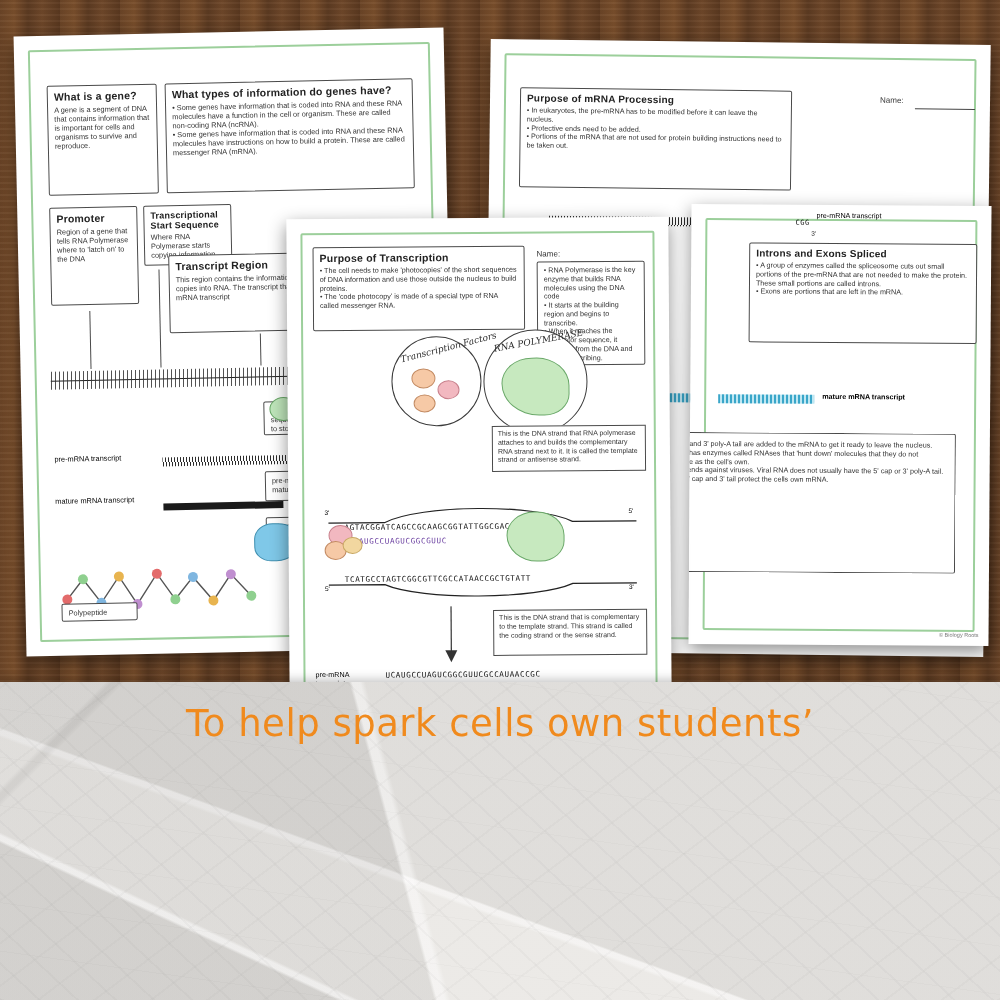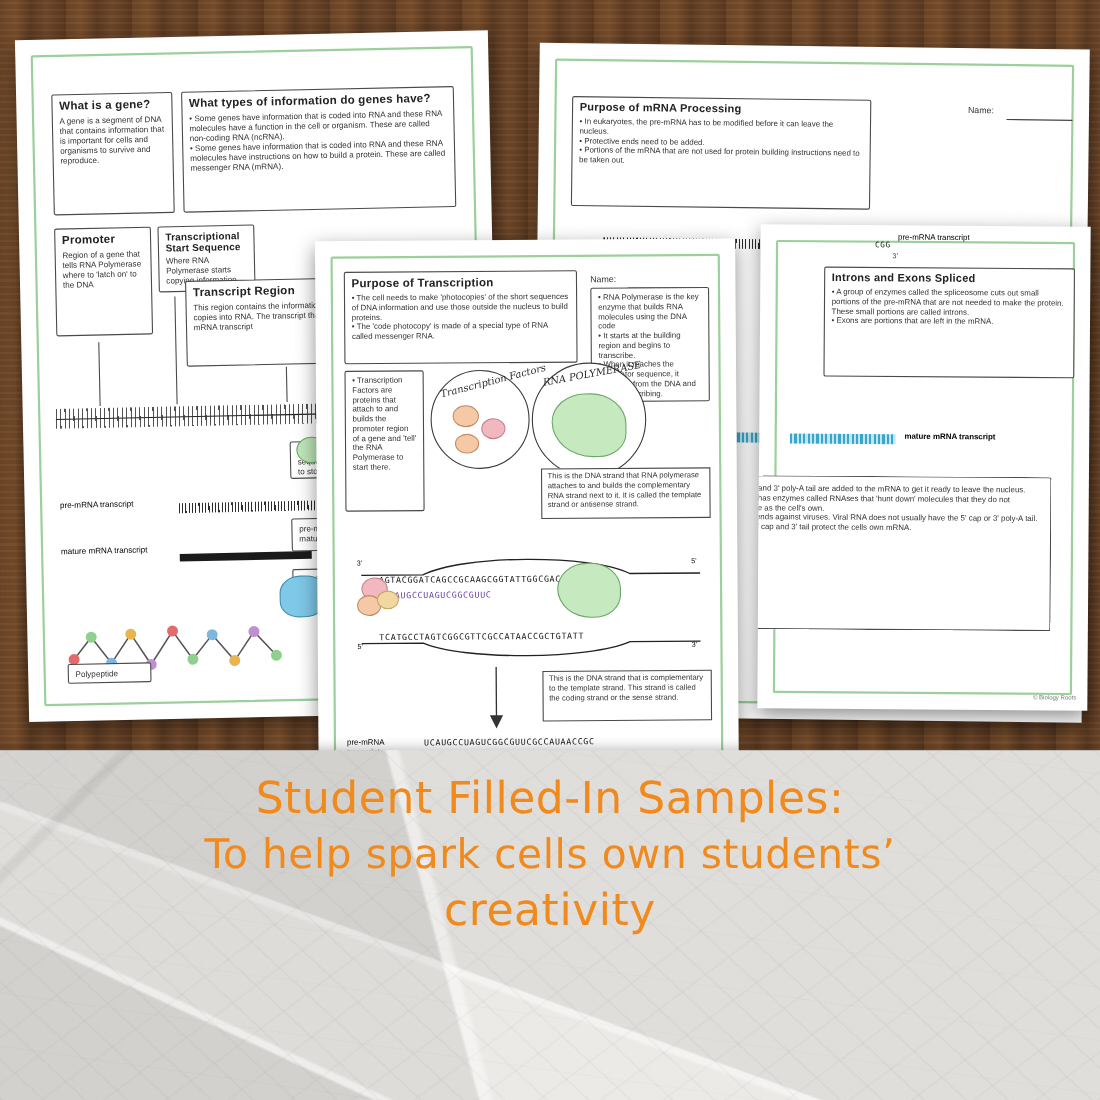--- a/index.html
+++ b/index.html
@@ -264,23 +264,20 @@
 
   <div class="name-line" style="left:250px;top:32px;">Name:</div>
   <div class="name-rule" style="left:284px;top:44px;width:64px;"></div>
 
   <div class="box" style="left:250px;top:44px;width:108px;height:104px;">
     <div class="box-body s" style="white-space:pre-line;">• RNA Polymerase is the key enzyme that builds RNA molecules using the DNA code
 • It starts at the building region and begins to transcribe.
 • When it reaches the terminator sequence, it detaches from the DNA and stops transcribing.</div>
   </div>
 
-  <div class="box" style="left:26px;top:118px;width:72px;height:128px;">
-    <div class="box-body s" style="white-space:pre-line;">• Transcription Factors are proteins that attach to and builds the promoter region of a gene and 'tell' the RNA Polymerase to start there.</div>
-  </div>
 
   <div class="circle-outline" style="left:104px;top:118px;width:88px;height:88px;"></div>
   <div class="label-script" style="left:112px;top:124px;font-size:9px;transform:rotate(-14deg);">Transcription Factors</div>
   <div class="blob" style="left:124px;top:150px;width:22px;height:18px;background:#f6c9a6;border:1px solid #c38b63;"></div>
   <div class="blob" style="left:150px;top:162px;width:20px;height:17px;background:#f2b8c0;border:1px solid #c8808c;"></div>
   <div class="blob" style="left:126px;top:176px;width:20px;height:16px;background:#f6c9a6;border:1px solid #c38b63;"></div>
 
   <div class="circle-outline" style="left:196px;top:112px;width:102px;height:102px;"></div>
   <div class="label-script" style="left:206px;top:118px;font-size:9px;transform:rotate(-10deg);">RNA POLYMERASE</div>
   <div class="blob" style="left:214px;top:140px;width:66px;height:56px;background:#c7e9bf;border:1.3px solid #6aa869;border-radius:48% 52% 40% 60%;"></div>
@@ -317,17 +314,15 @@
     <polygon points="12,56 6,44 18,44" fill="#333"></polygon>
   </svg>
 
   <div class="s" style="position:absolute;left:26px;top:452px;width:64px;line-height:1.2;">pre-mRNA transcript</div>
   <div class="seq" style="position:absolute;left:96px;top:452px;">UCAUGCCUAGUCGGCGUUCGCCAUAACCGC</div>
 </div>
 
 <div class="overlay">
   <div class="crumple"></div>
   <div class="overlay-text">
-    <span>Student Filled-In Samples:</span>
     <span class="l2">To help spark cells own students’</span>
-    <span class="l3">creativity</span>
   </div>
 </div>
 
 </body></html>

